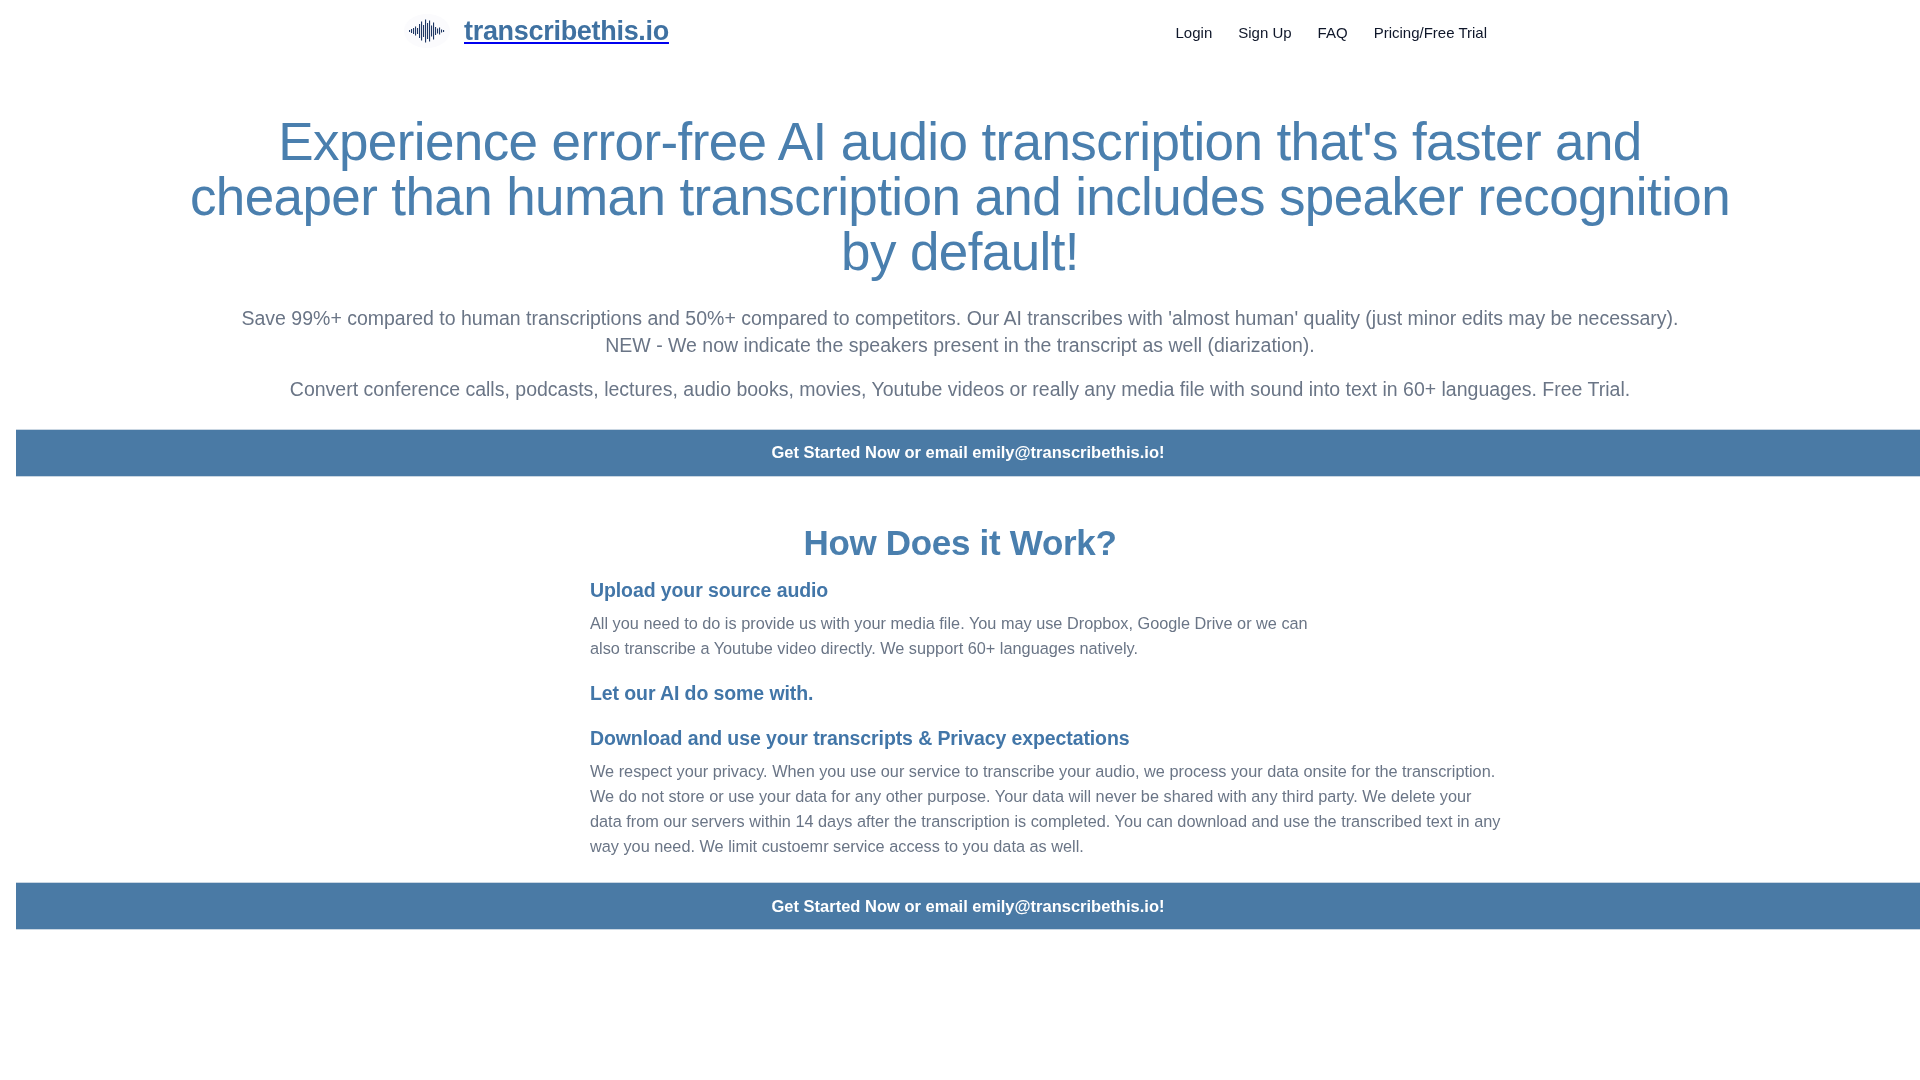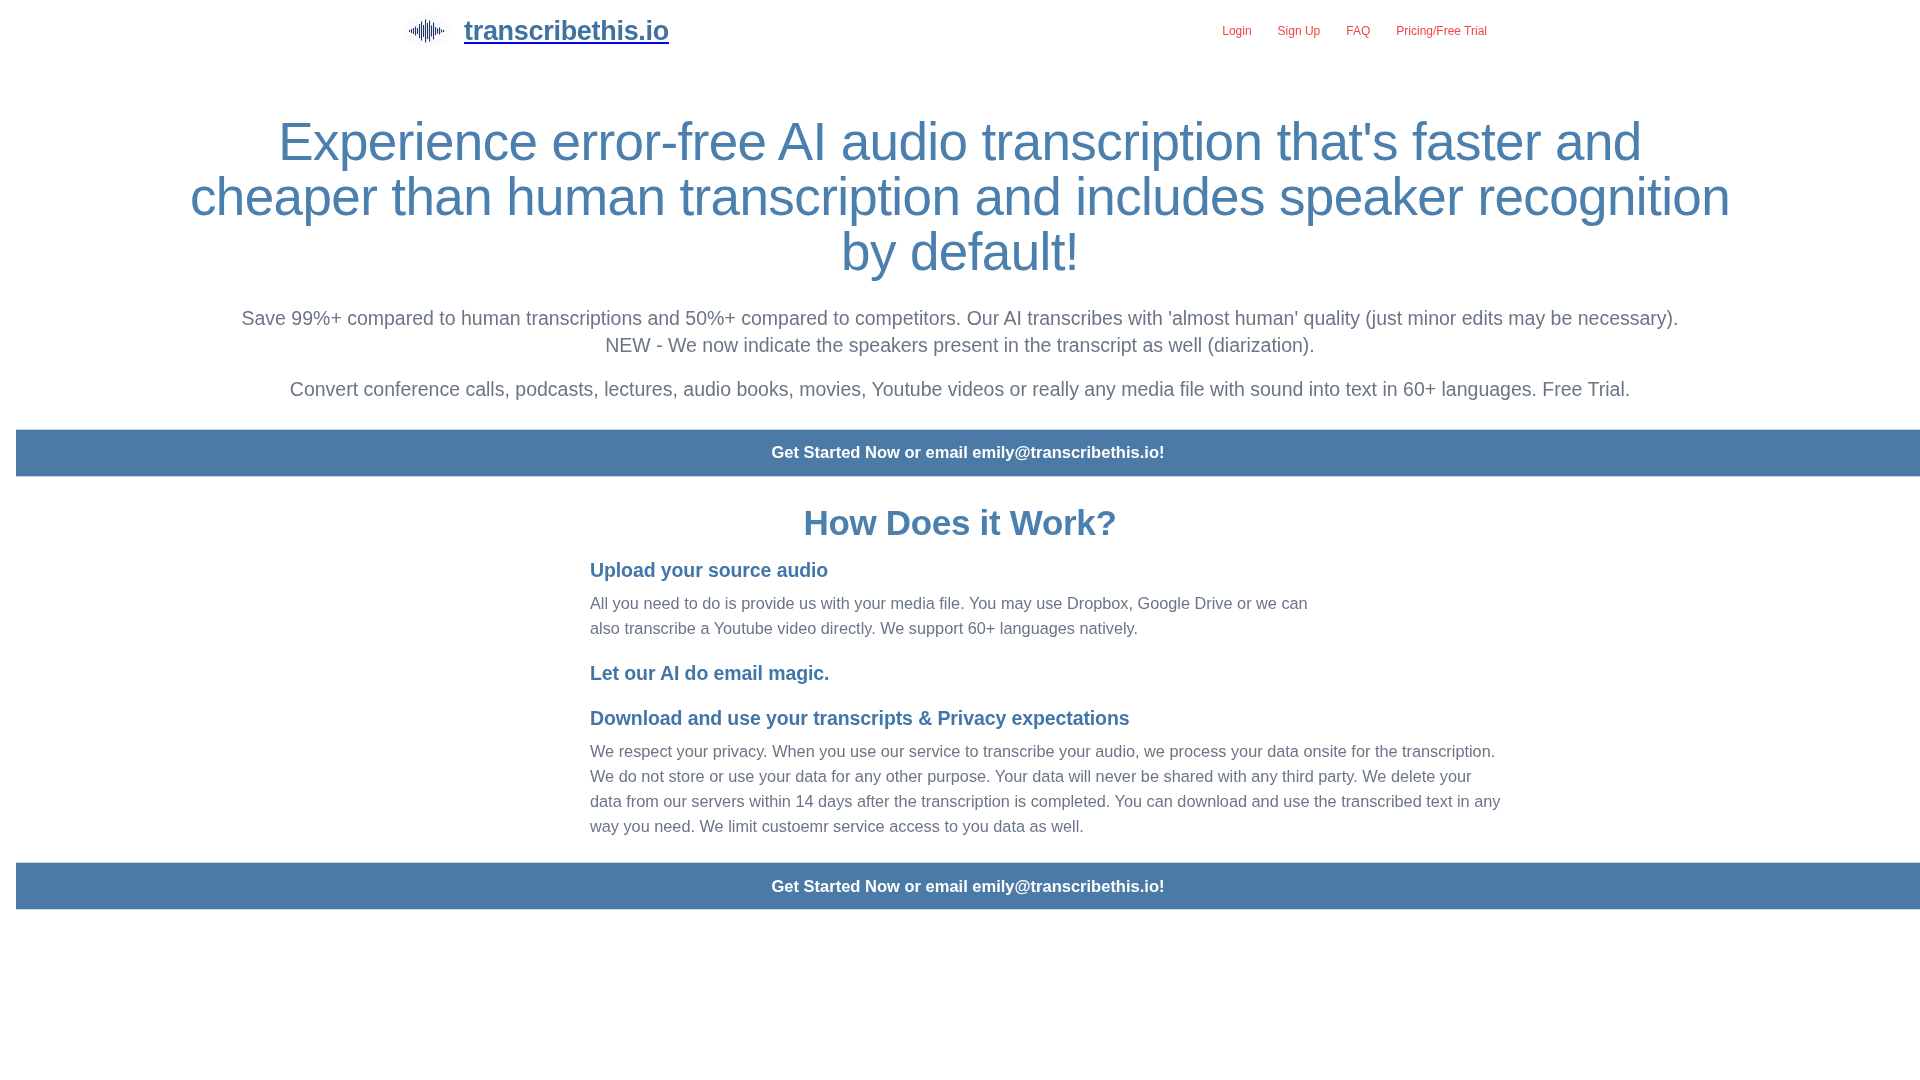--- a/index.html
+++ b/index.html
@@ -49,22 +49,22 @@
   .main-nav {
     position: absolute;
     right: 420px;
     top: 24px;
     display: flex;
     align-items: center;
     gap: 0;
   }
 
   .nav-link {
-    color: #ef4444;
-    font-size: 12px;
+    color: #0f172a;
+    font-size: 15px;
     text-decoration: none;
     padding: 0 13px;
     white-space: nowrap;
   }
 
   
   .hero {
     padding-top: 42px;
     text-align: center;
   }
@@ -105,21 +105,21 @@
     color: #ffffff;
     font-size: 16.5px;
     font-weight: bold;
     text-decoration: none;
   }
 
   .cta-top { margin-top: 26px; }
   .cta-bottom { margin-top: 24px; }
 
   
-  .how-section { padding-top: 26px; }
+  .how-section { padding-top: 46px; }
 
   .section-title {
     text-align: center;
     font-size: 35px;
     font-weight: bold;
     color: #4a7fae;
     letter-spacing: -0.3px;
   }
 
   .steps {
@@ -207,21 +207,21 @@
   <h2 class="section-title">How Does it Work?</h2>
 
   <div class="steps">
 
     <div class="step">
       <h3 class="step-title">Upload your source audio</h3>
       <p class="step-body narrow">All you need to do is provide us with your media file. You may use Dropbox, Google Drive or we can also transcribe a Youtube video directly. We support 60+ languages natively.</p>
     </div>
 
     <div class="step">
-      <h3 class="step-title">Let our AI do email magic.</h3>
+      <h3 class="step-title">Let our AI do some with.</h3>
     </div>
 
     <div class="step">
       <h3 class="step-title">Download and use your transcripts &amp; Privacy expectations</h3>
       <p class="step-body wide">We respect your privacy. When you use our service to transcribe your audio, we process your data onsite for the transcription. We do not store or use your data for any other purpose. Your data will never be shared with any third party. We delete your data from our servers within 14 days after the transcription is completed. You can download and use the transcribed text in any way you need. We limit custoemr service access to you data as well.</p>
     </div>
 
   </div>
 </section>
 

